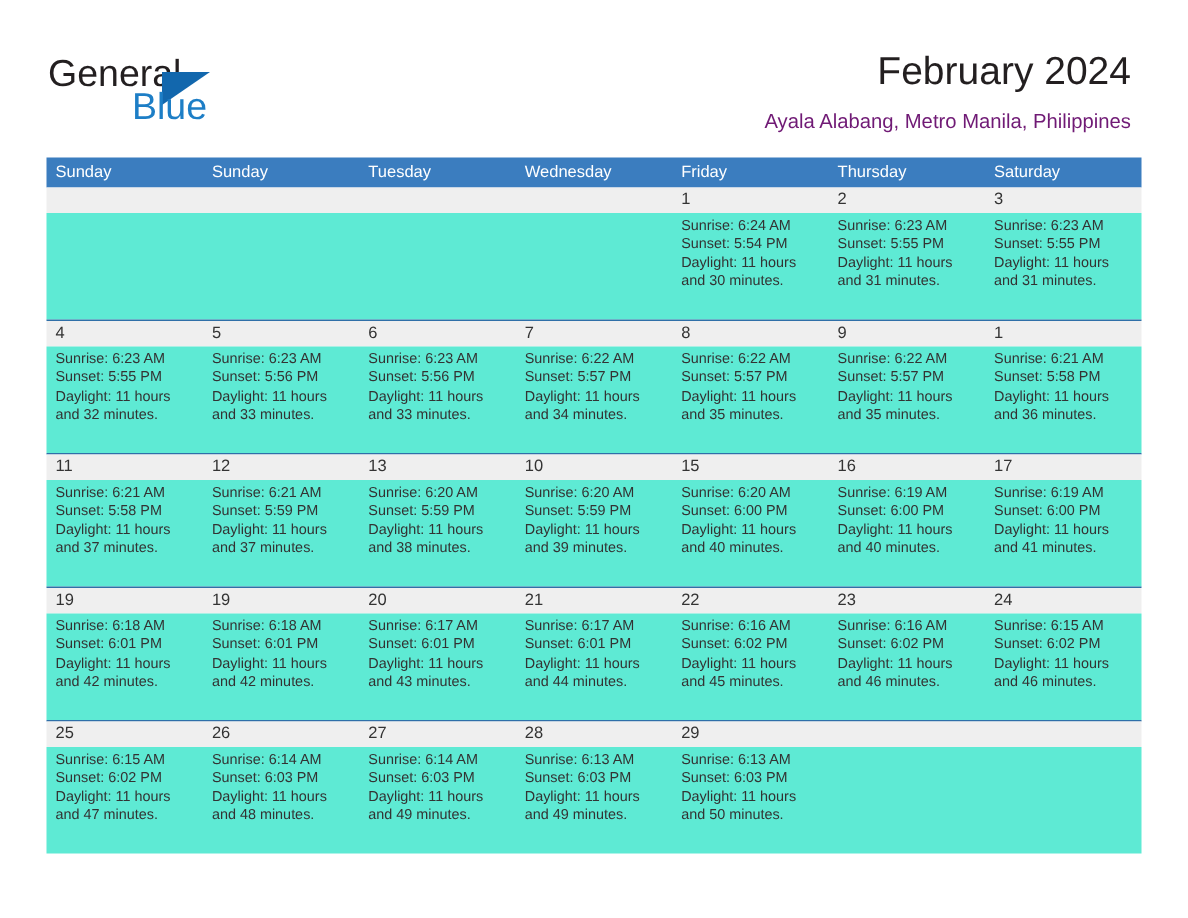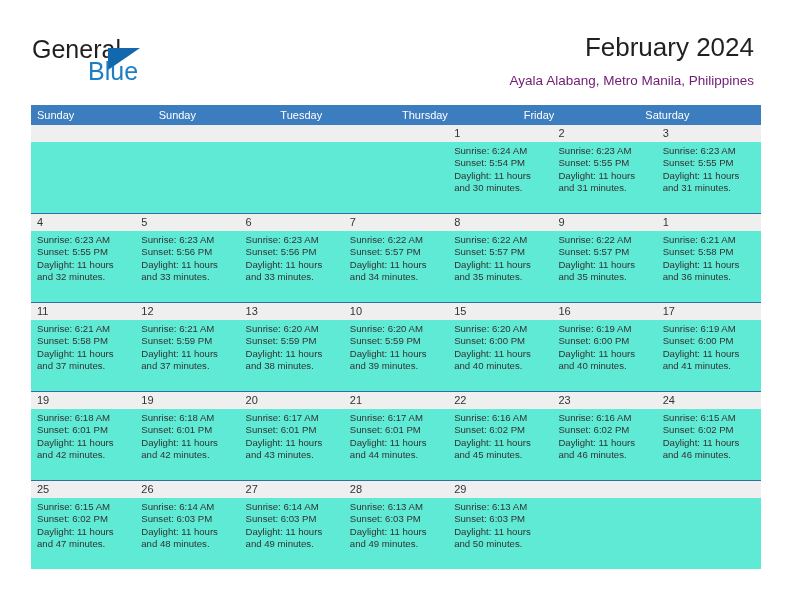--- a/index.html
+++ b/index.html
@@ -176,22 +176,23 @@
       <div class="cal-subtitle">Ayala Alabang, Metro Manila, Philippines</div>
     </div>
 
   </div>
 
   <div class="calendar">
     <div class="dow-row">
       <div class="dow">Sunday</div>
       <div class="dow">Sunday</div>
       <div class="dow">Tuesday</div>
+      <div class="dow">Wednesday</div>
+      <div class="dow">Friday</div>
       <div class="dow">Thursday</div>
-      <div class="dow">Friday</div>
       <div class="dow">Saturday</div>
     </div>
 
     <div id="weeks-container">
         <div class="week">
           <div class="week-daynums">
             <div class="daynum empty"></div>
             <div class="daynum empty"></div>
             <div class="daynum empty"></div>
             <div class="daynum empty"></div>

